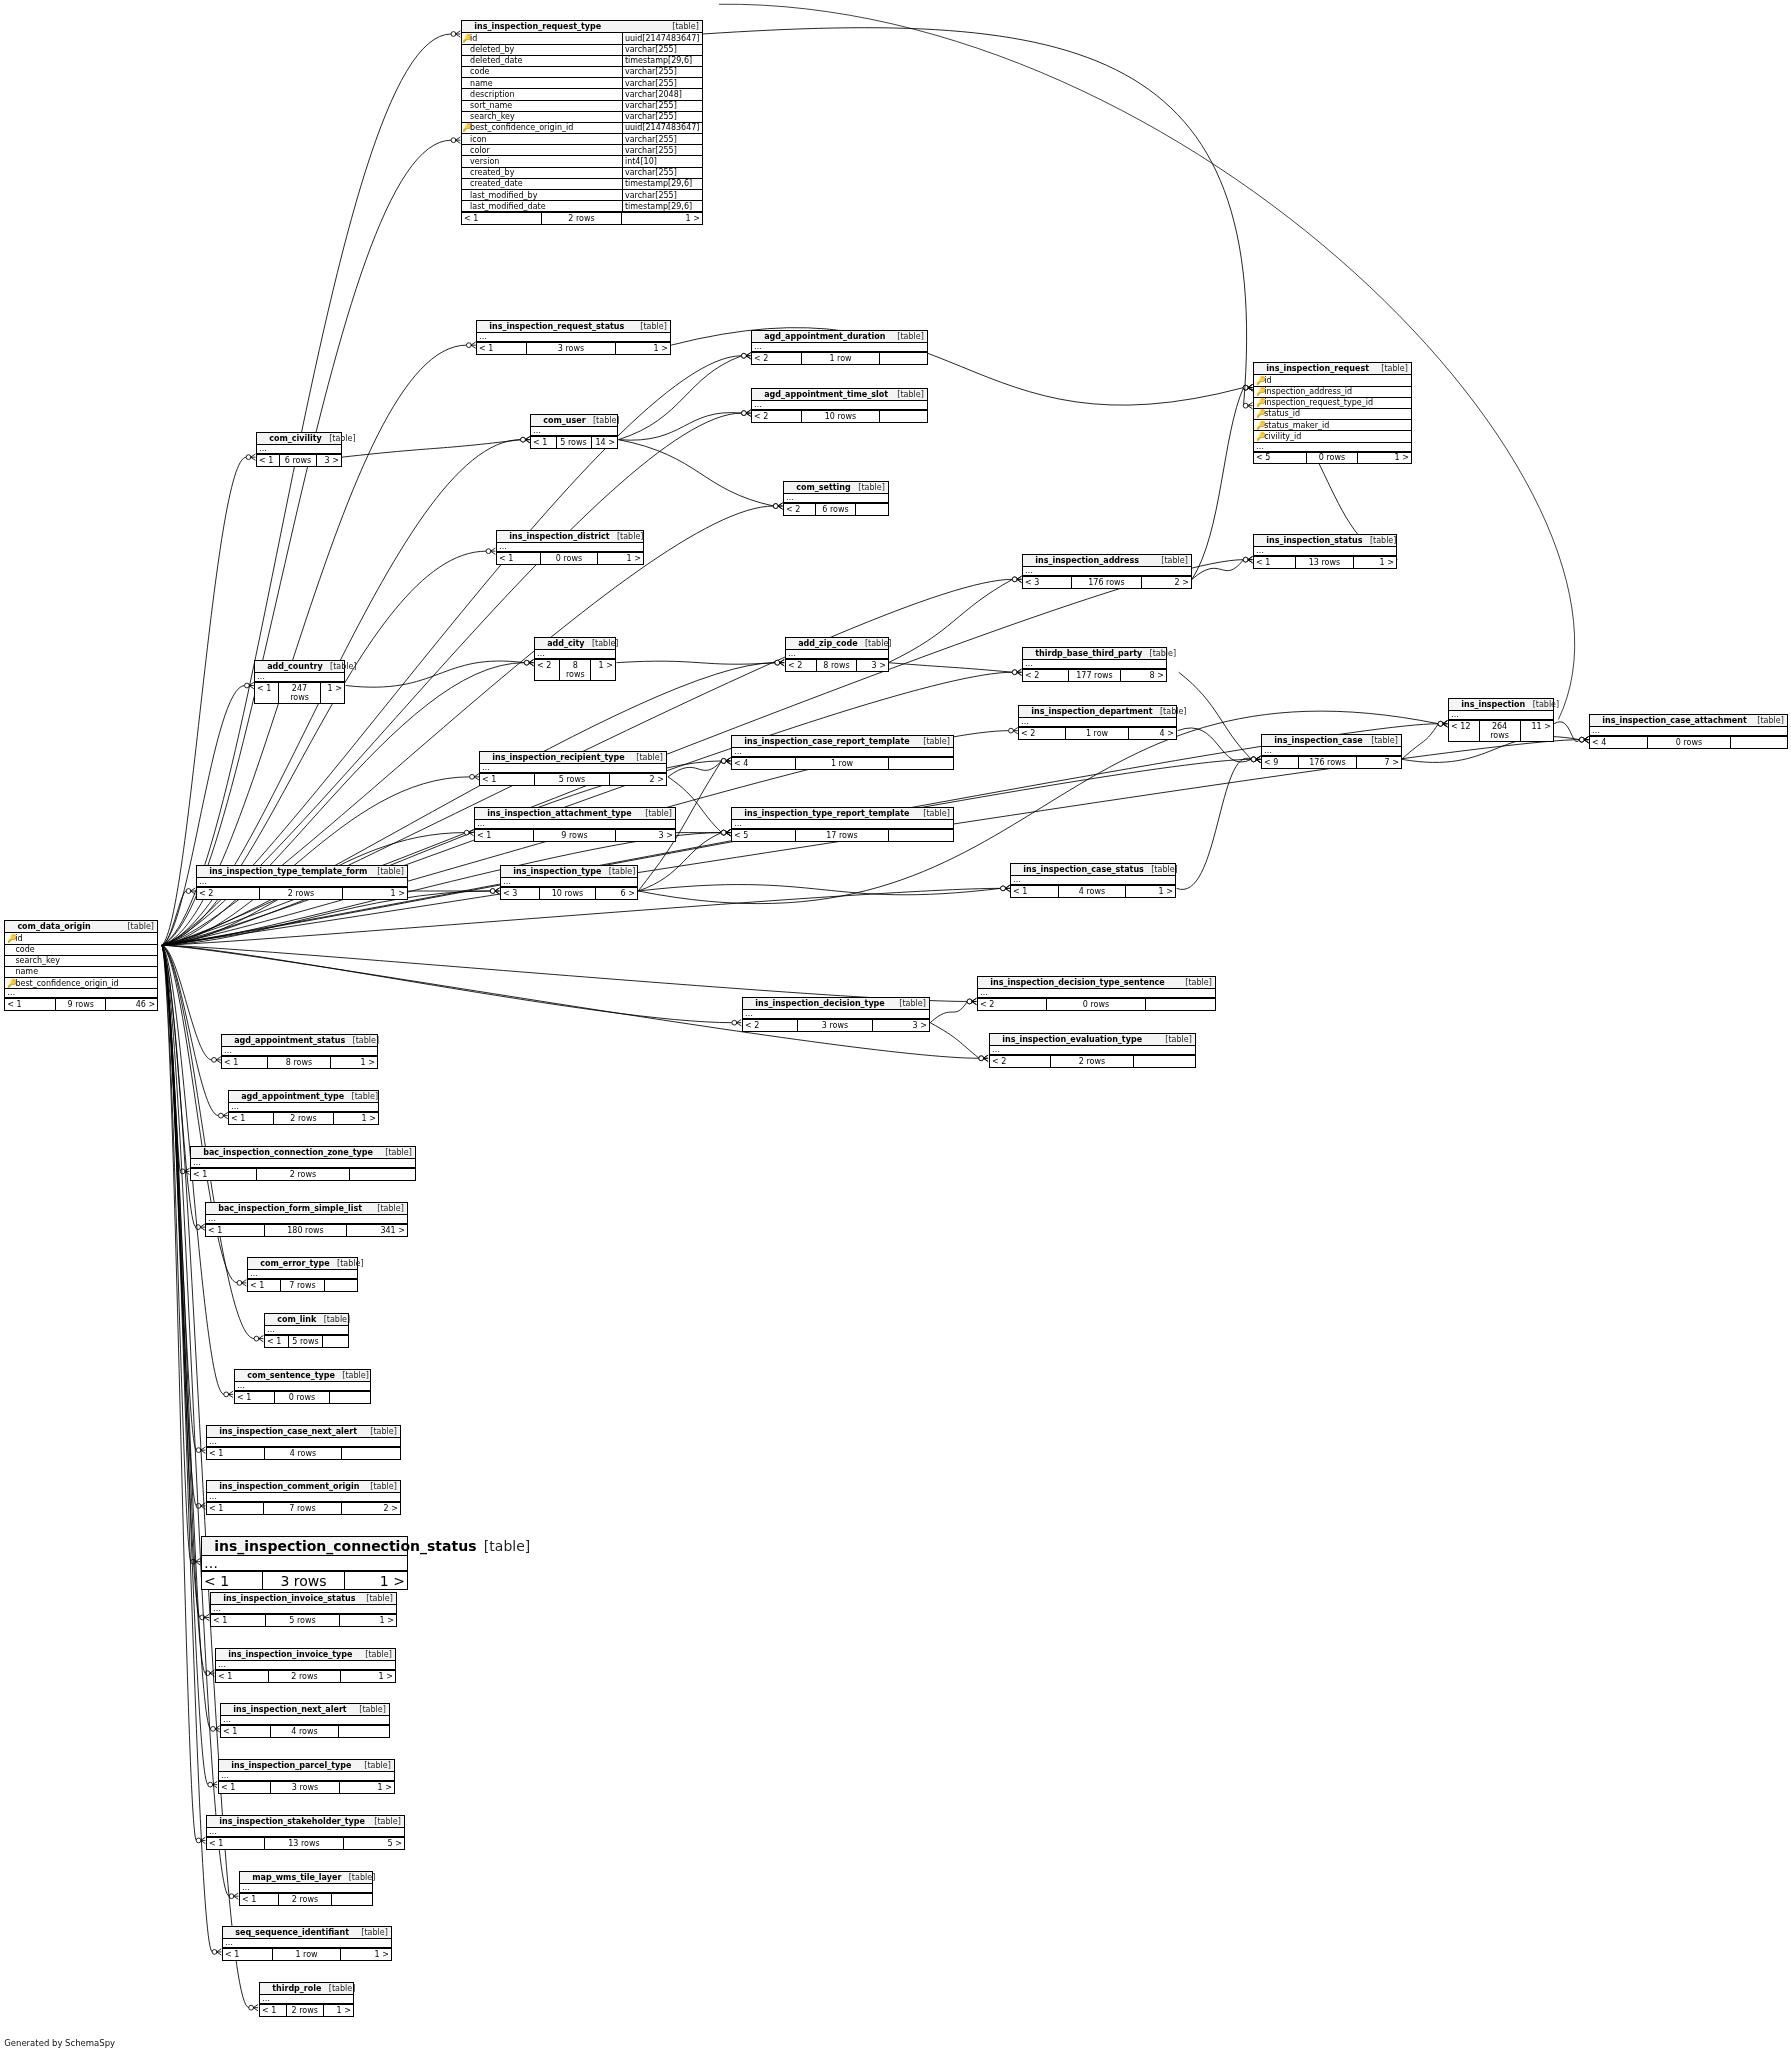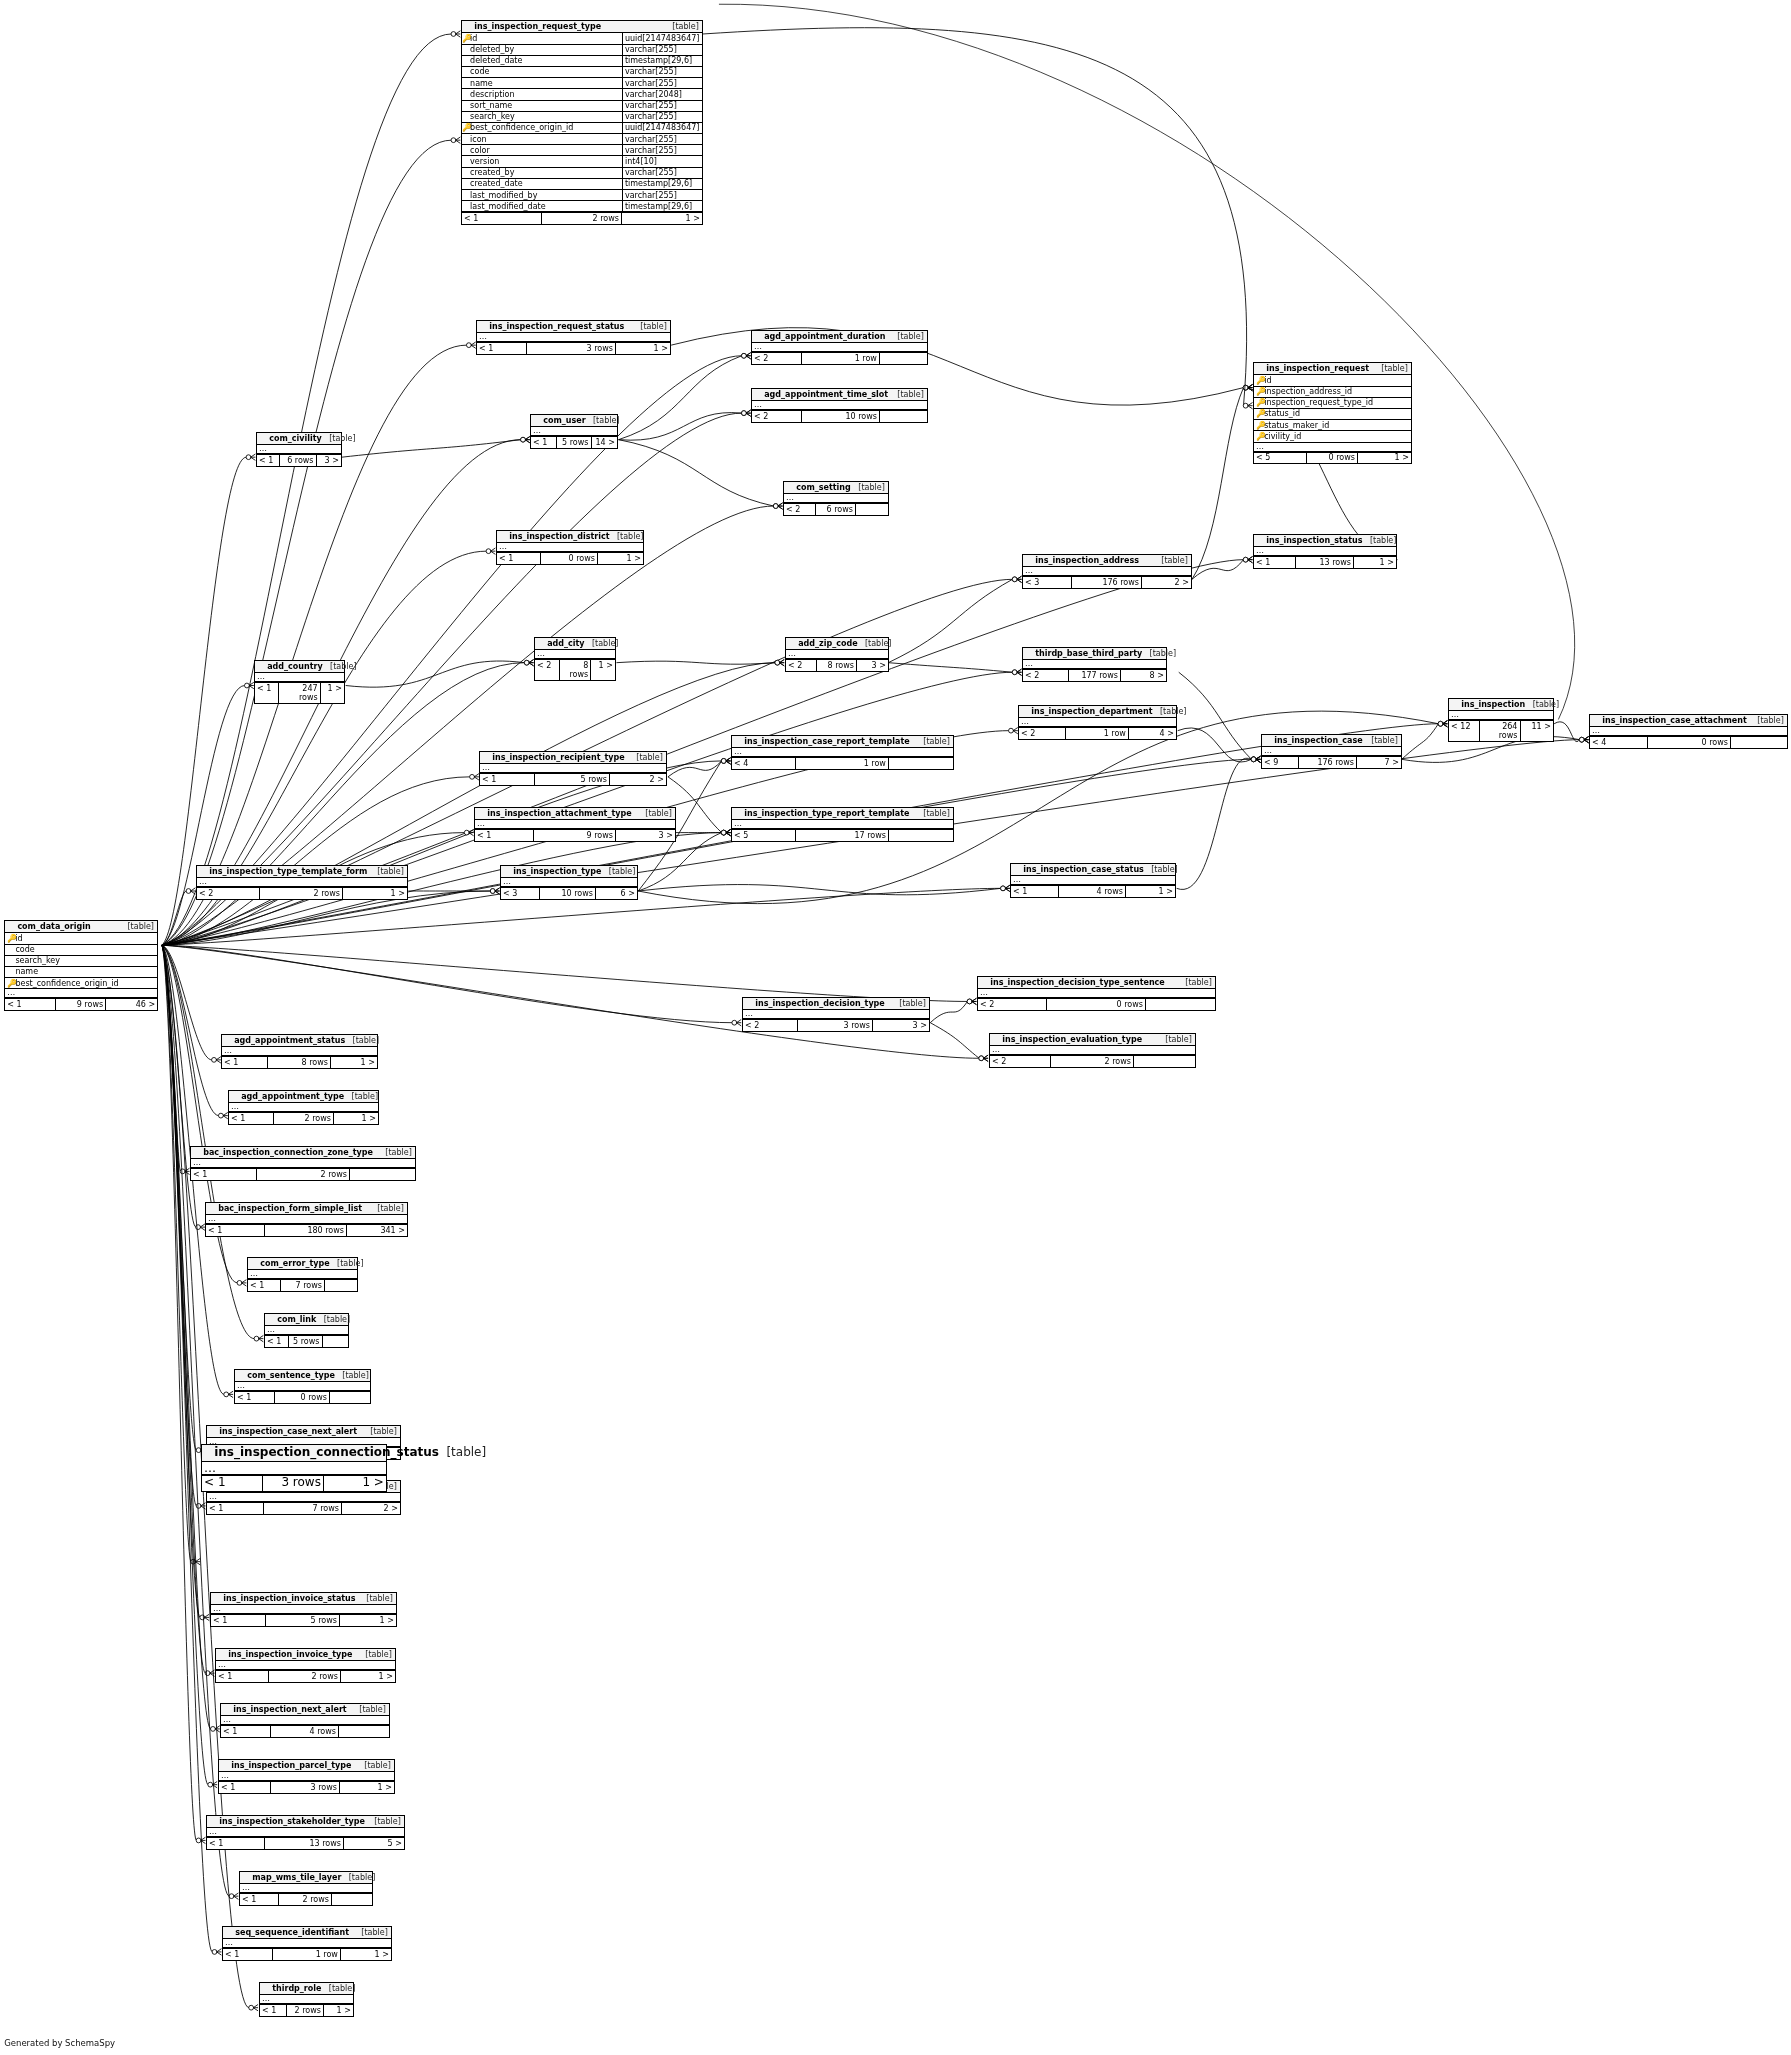--- a/index.html
+++ b/index.html
@@ -23,21 +23,21 @@
   .tbl .col .ctype{flex:0 0 auto;border-left:0.5px solid #000;padding-left:2.7px;margin-left:2.7px;
                    text-align:left;}
   .tbl .col.typed{padding:0;}
   .tbl .col.typed .cname{padding:0.5px 2.1px 0.5px 1.1px;}
   .tbl .col.typed .ctype{padding:0.5px 2.1px;margin-left:0;}
   .tbl .ellip{border-bottom:0.5px solid #000;padding:0 2.1px;line-height:1.0;color:#000;
               letter-spacing:0.5px;box-sizing:border-box;}
   .tbl .foot{display:flex;border-top:0.5px solid #000;line-height:1.15;box-sizing:border-box;}
   .tbl .foot div{padding:0.5px 2.1px;box-sizing:border-box;}
   .tbl .foot .fl{text-align:left;border-right:0.5px solid #000;}
-  .tbl .foot .fc{text-align:right;border-right:0.5px solid #000;flex:1 1 auto;}
+  .tbl .foot .fc{text-align:center;border-right:0.5px solid #000;flex:1 1 auto;}
   .tbl .foot .fr{text-align:right;}
   .tbl.detail .hdr{border-bottom:1.1px solid #000;}
 
   .key{color:#d8c400;font-weight:bold;}
   .key.fk{color:#9a9a9a;}
 
   #footer-note{position:absolute;left:4.2px;top:2038px;color:#111;}
 </style>
 </head>
 <body>
@@ -861,21 +861,21 @@
           <span class="nm">ins_inspection_comment_origin</span>
           <span class="tag">[table]</span>
         </div>
         <div class="ellip">…</div>
         <div class="foot">
           <div class="fl" style="width:57px">&lt; 1</div>
           <div class="fc">7 rows</div>
           <div class="fr" style="width:58px">2 &gt;</div>
         </div>
       </div>
-      <div class="tbl compact" style="left: 201px; top: 1444px; width: 186px; font-size: 12px;">
+      <div class="tbl compact" style="left: 201px; top: 1536px; width: 207px; font-size: 14px;">
         <div class="hdr">
           <span class="nm">ins_inspection_connection_status</span>
           <span class="tag">[table]</span>
         </div>
         <div class="ellip">…</div>
         <div class="foot">
           <div class="fl" style="width:61px">&lt; 1</div>
           <div class="fc">3 rows</div>
           <div class="fr" style="width:62px">1 &gt;</div>
         </div>

